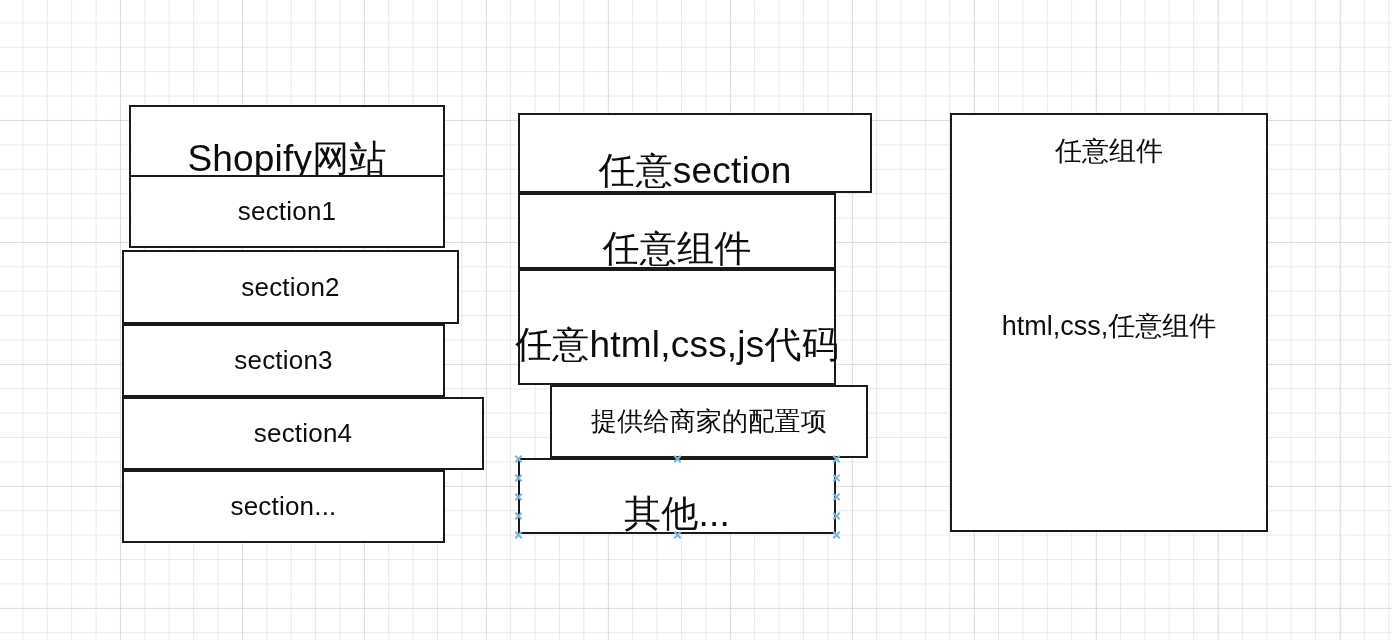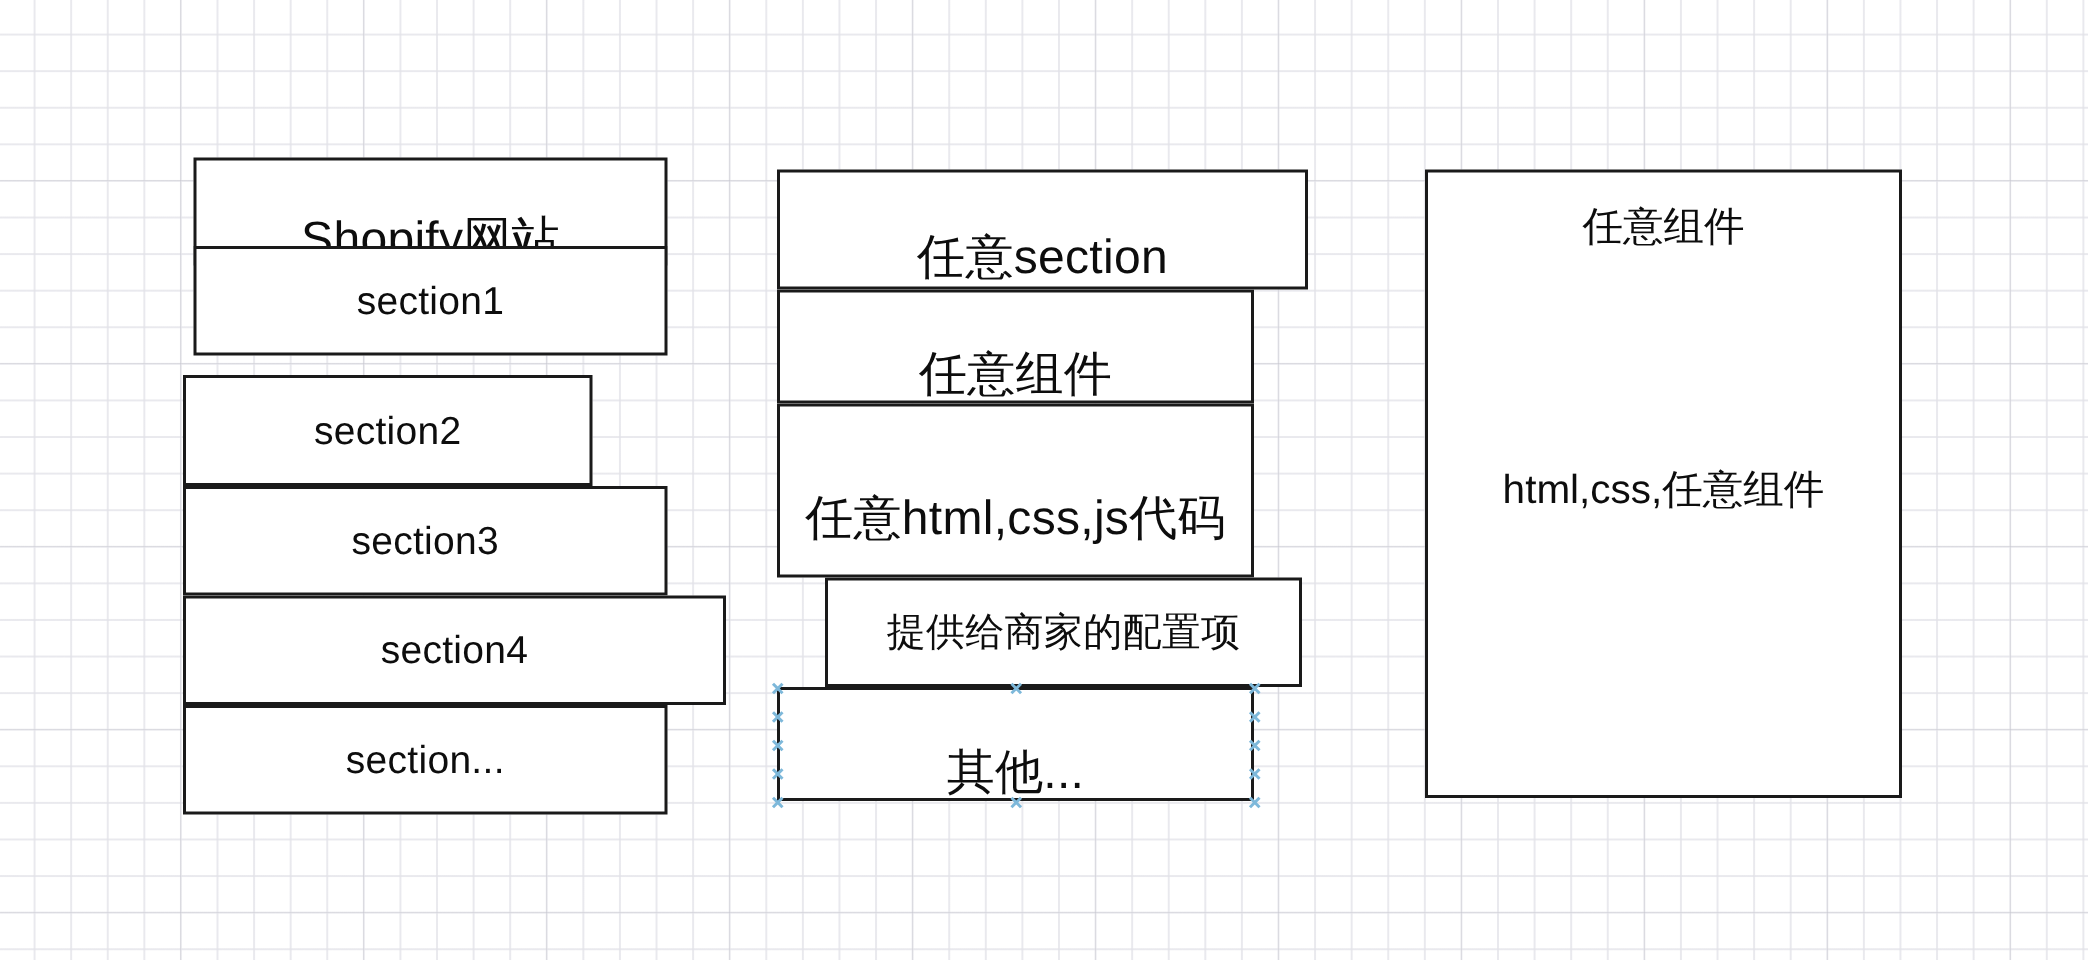--- a/index.html
+++ b/index.html
@@ -46,21 +46,21 @@
   }
   .box-label {
     font-size: 26px;
     line-height: 1.25;
     letter-spacing: 0.2px;
     text-align: center;
     white-space: nowrap;
     color: #0d0d0d;
   }
   .box-label.big {
-    font-size: 32px;
+    font-size: 37px;
     margin-top: 36px;
   }
 
   
   .stack {
     position: absolute;
     box-sizing: border-box;
     background: #ffffff;
     border: 2.5px solid #1a1a1a;
   }
@@ -113,24 +113,24 @@
 </style>
 </head>
 <body>
 
 <div id="canvas">
 
   <div>
     <div class="box" style="left:129px; top:105px; width:316px; height:72px;">
       <span class="box-label big">Shopify网站</span>
     </div>
-    <div class="box" style="left:129px; top:164px; width:316px; height:73px;">
+    <div class="box" style="left:129px; top:175px; width:316px; height:73px;">
       <span class="box-label">section1</span>
     </div>
-    <div class="box" style="left:122px; top:250px; width:273px; height:74px;">
+    <div class="box" style="left:122px; top:250px; width:337px; height:74px;">
       <span class="box-label">section2</span>
     </div>
     <div class="box" style="left:122px; top:324px; width:323px; height:73px;">
       <span class="box-label">section3</span>
     </div>
     <div class="box" style="left:122px; top:397px; width:362px; height:73px;">
       <span class="box-label">section4</span>
     </div>
     <div class="box" style="left:122px; top:470px; width:323px; height:73px;">
       <span class="box-label">section...</span>

